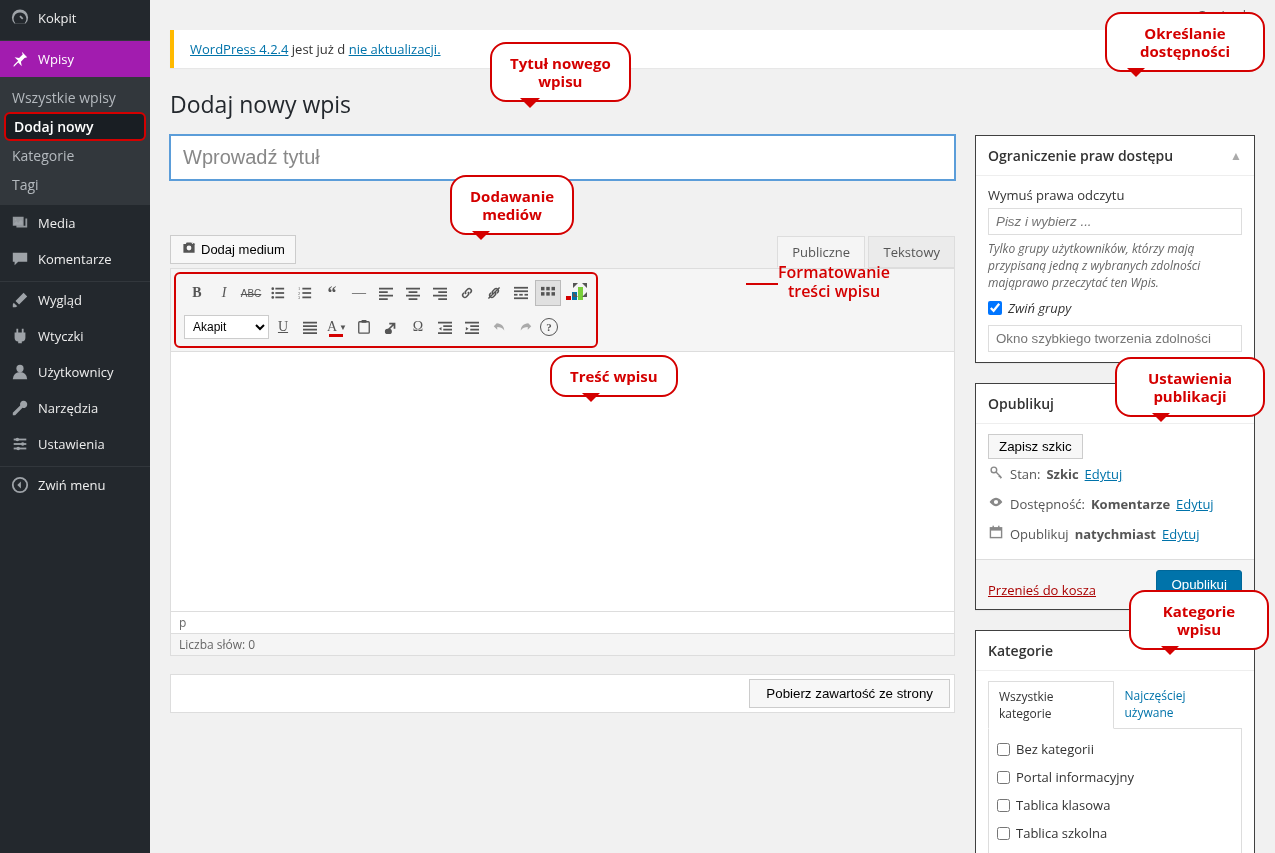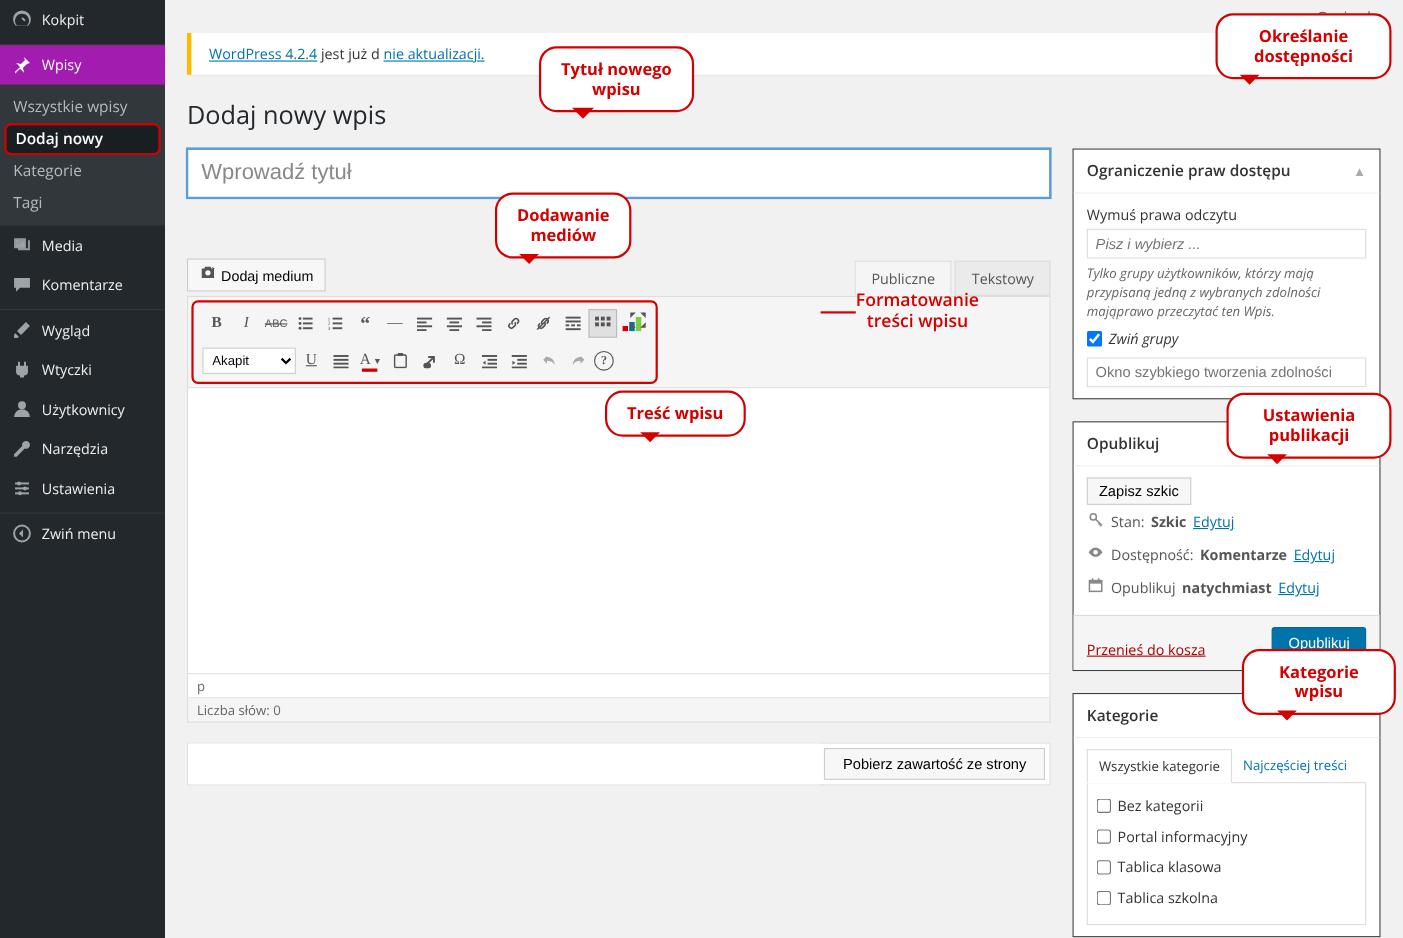--- a/index.html
+++ b/index.html
@@ -497,21 +497,21 @@
         </div>
 
         <div class="postbox">
           <h2>
             <span>Kategorie</span>
             <span class="chev"></span>
           </h2>
           <div class="inside">
             <div class="cat-tabs">
               <span class="ctab active">Wszystkie kategorie</span>
-              <span class="ctab">Najczęściej treści</span>
+              <span class="ctab">Najczęściej używane</span>
             </div>
             <div class="cat-list">
               <label>
                   <input type="checkbox" style="">
                   <span>Bez kategorii</span>
                 </label>
               <label>
                   <input type="checkbox" style="">
                   <span>Portal informacyjny</span>
                 </label>

